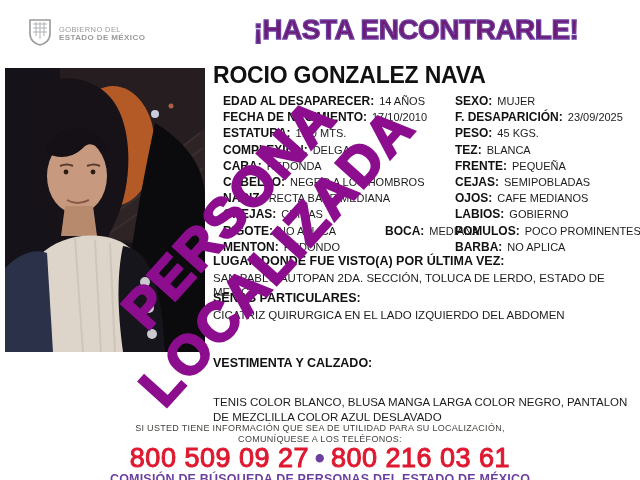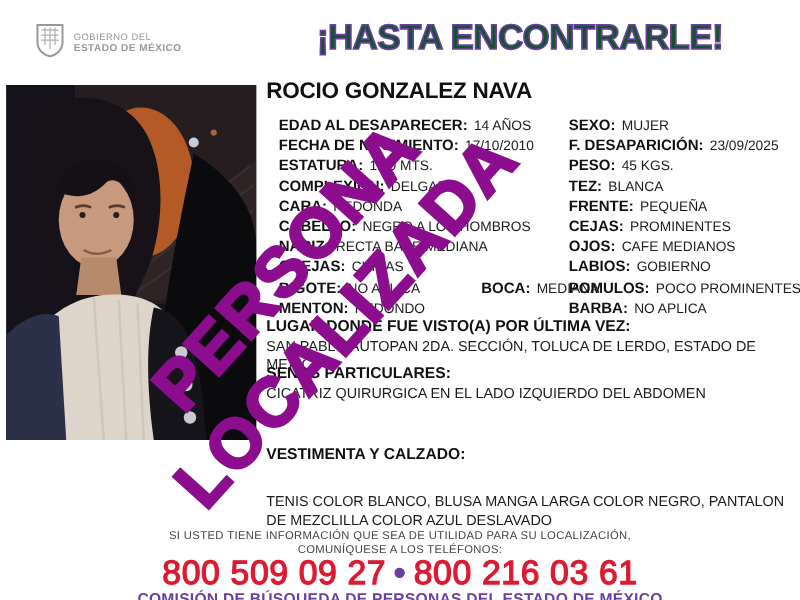--- a/index.html
+++ b/index.html
@@ -4,29 +4,29 @@
 <style>
   * { margin:0; padding:0; box-sizing:border-box; }
   body { background:#ffffff; font-family:"Liberation Sans", sans-serif; }
   .poster{ position:relative; width:640px; height:480px; background:#fff; overflow:hidden; }
 
   
   .gov-logo{ position:absolute; left:28px; top:18px; display:flex; align-items:center; gap:7px; }
   .gov-text{ color:#98999b; font-size:7.5px; line-height:8.5px; letter-spacing:.4px; }
   .gov-text .l2{ font-weight:bold; font-size:8px; }
   .main-title{ position:absolute; left:248px; top:14px; width:336px; text-align:center;
-    color:#14532d; font-size:28px; font-weight:bold; letter-spacing:-.5px;
+    color:#701a75; font-size:28px; font-weight:bold; letter-spacing:-.5px;
     -webkit-text-stroke:1.3px #6B3FA0; white-space:nowrap; }
 
   
   .photo{ position:absolute; left:5px; top:68px; width:200px; height:284px; background:#121016; }
   .photo svg{ display:block; }
 
   
-  .person-name{ position:absolute; left:213px; top:62px; font-size:18px; font-weight:bold; color:#111; letter-spacing:-.2px; }
+  .person-name{ position:absolute; left:213px; top:62px; font-size:23px; font-weight:bold; color:#111; letter-spacing:-.2px; }
   .col{ position:absolute; top:92px; }
   .col-left{ left:223px; }
   .col-right{ left:455px; }
   .row{ height:16.2px; line-height:16.2px; white-space:nowrap; }
   .lbl{ font-size:12px; font-weight:bold; color:#111; margin-right:5px; }
   .val{ font-size:11px; color:#1c1c1c; }
   .boca-row{ position:absolute; left:385px; top:222px; height:16px; line-height:16px; white-space:nowrap; }
 
   .section{ position:absolute; left:213px; width:424px; }
   .sec-last{ top:254px; }
@@ -117,21 +117,21 @@
   <div class="boca-row">
     <span class="lbl">BOCA:</span><span class="val">MEDIANA</span>
   </div>
 
   <div class="col col-right">
     <div class="row"><span class="lbl">SEXO:</span><span class="val">MUJER</span></div>
     <div class="row"><span class="lbl">F. DESAPARICIÓN:</span><span class="val">23/09/2025</span></div>
     <div class="row"><span class="lbl">PESO:</span><span class="val">45 KGS.</span></div>
     <div class="row"><span class="lbl">TEZ:</span><span class="val">BLANCA</span></div>
     <div class="row"><span class="lbl">FRENTE:</span><span class="val">PEQUEÑA</span></div>
-    <div class="row"><span class="lbl">CEJAS:</span><span class="val">PROMINENTES</span></div>
+    <div class="row"><span class="lbl">CEJAS:</span><span class="val">SEMIPOBLADAS</span></div>
     <div class="row"><span class="lbl">OJOS:</span><span class="val">CAFE MEDIANOS</span></div>
     <div class="row"><span class="lbl">LABIOS:</span><span class="val">GOBIERNO</span></div>
     <div class="row"><span class="lbl">POMULOS:</span><span class="val">POCO PROMINENTES</span></div>
     <div class="row"><span class="lbl">BARBA:</span><span class="val">NO APLICA</span></div>
   </div>
 
   <div class="section sec-last">
     <div class="sec-label">LUGAR DONDE FUE VISTO(A) POR ÚLTIMA VEZ:</div>
     <div class="sec-value">SAN PABLO AUTOPAN 2DA. SECCIÓN, TOLUCA DE LERDO, ESTADO DE MEXICO</div>
   </div>

